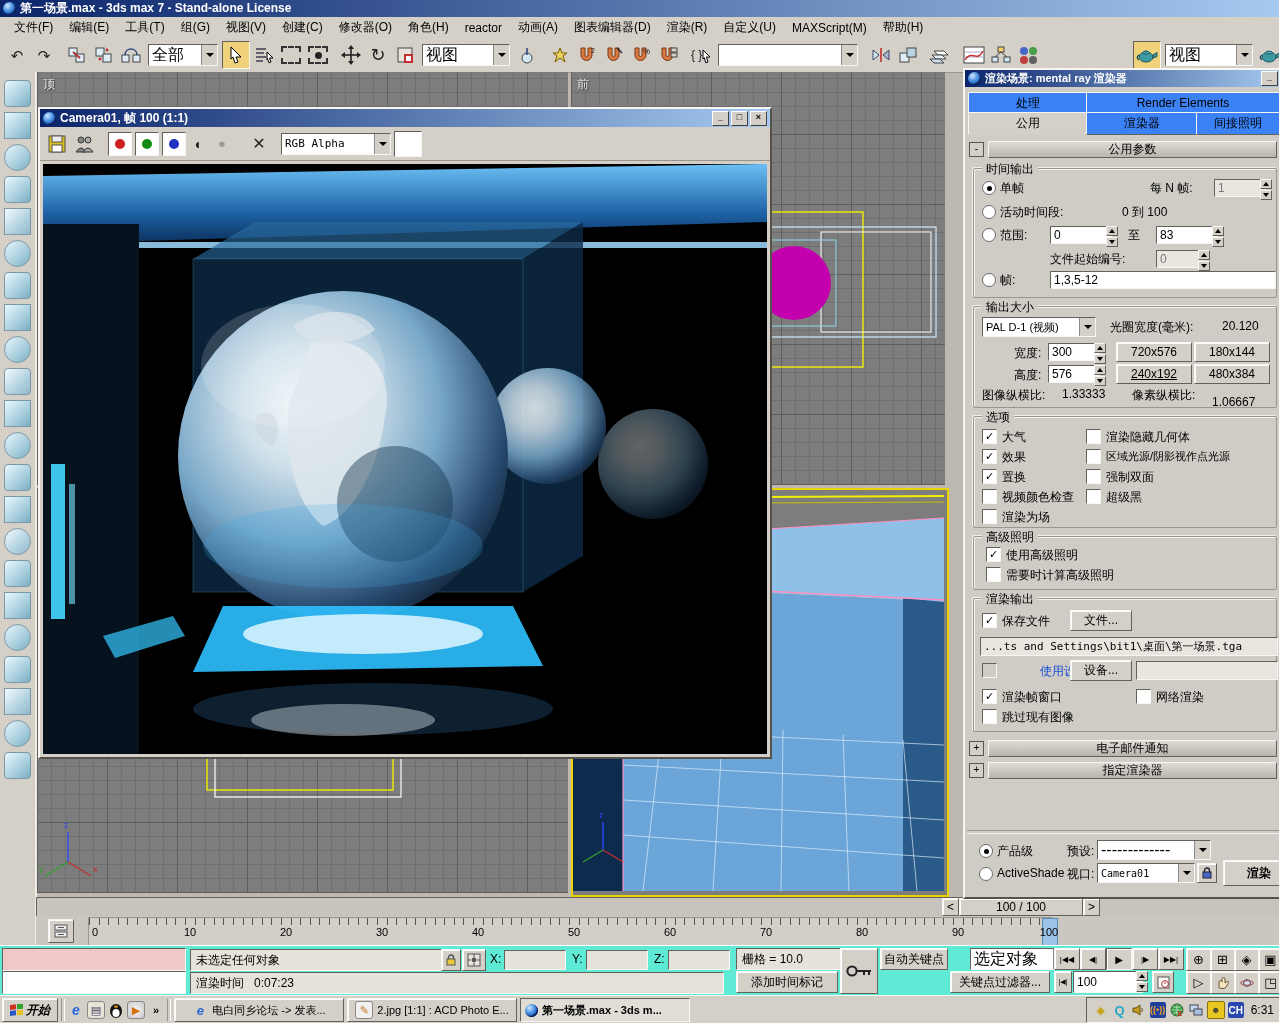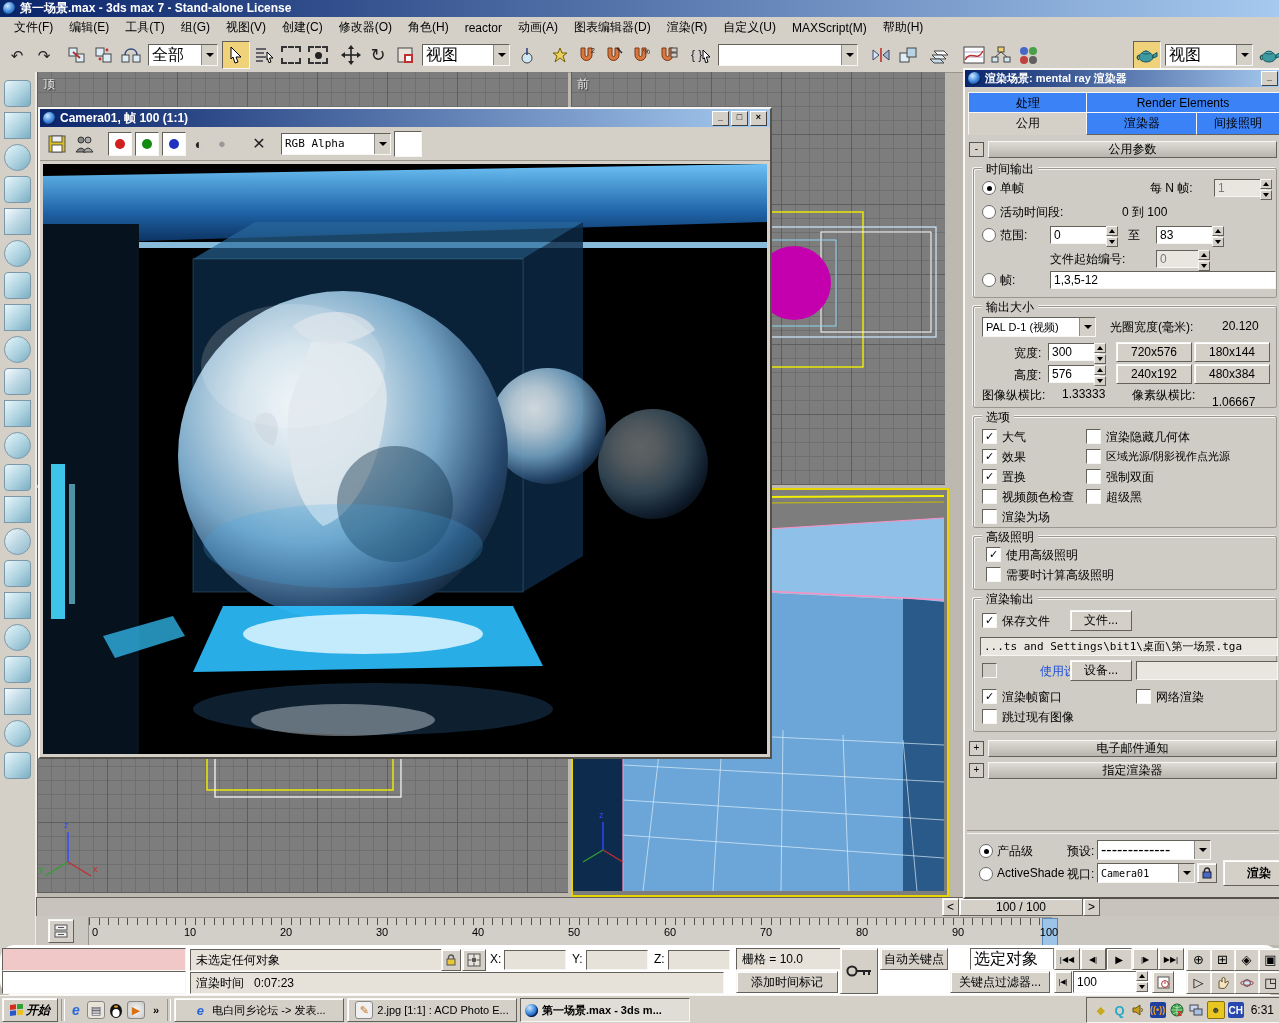--- a/index.html
+++ b/index.html
@@ -94,21 +94,21 @@
   .dotc{width:10px;height:10px;border-radius:50%;}
   #rcanvas{position:absolute;left:3px;top:55px;right:3px;bottom:3px;background:#000;}
   
   #tslider{left:36px;top:897px;width:1243px;height:18px;background:#c8c4bd;border:1px solid;
     border-color:#64605a #f7f6f2 #f7f6f2 #64605a;display:flex;align-items:center;z-index:2;}
   #trackbar{left:36px;top:916px;width:1243px;height:29px;background:#cac7c0;z-index:2;}
   .ruler{position:absolute;left:52px;top:1px;width:962px;height:27px;background:#d2cfc8;
     border:1px solid #9a968e;
     background-image:repeating-linear-gradient(90deg,#55524c 0 1px,transparent 1px 9.6px);background-size:100% 7px;background-repeat:no-repeat;}
   .tick{position:absolute;top:8px;width:40px;margin-left:-20px;text-align:center;font-size:11px;}
-  #statusbar{left:0;top:945px;width:1279px;height:50px;background:#ffffff;border-top:1px solid #fff;z-index:2;border-radius:15px;}
+  #statusbar{left:0;top:945px;width:1279px;height:50px;background:#5eead4;border-top:1px solid #fff;z-index:2;}
   #taskbar{left:0;top:995px;width:1279px;height:28px;background:#d4d0c8;border-top:1px solid #f7f6f2;
     display:flex;align-items:center;padding:0 2px;gap:3px;z-index:50;}
   .task{height:22px;display:flex;align-items:center;gap:4px;padding:0 4px;width:160px;overflow:hidden;
     white-space:nowrap;font-size:11px;}
   .qico{width:16px;height:16px;flex:0 0 16px;border-radius:3px;display:flex;align-items:center;justify-content:center;
     font-weight:bold;font-size:11px;color:#fff;}
   .trayico{width:16px;height:16px;flex:0 0 16px;display:flex;align-items:center;justify-content:center;
     font-size:11px;font-weight:bold;border-radius:2px;}
   svg{display:block;}
   .navbtn{width:23px;height:21px;font-size:13px;}
@@ -791,21 +791,21 @@
           <span>576</span>
         </div>
       <span class="spin abs" style="left:120px;top:58px;">
           <i class="up">
             <b></b>
           </i>
           <i class="dn">
             <b></b>
           </i>
         </span>
-      <span class="pbtn abs" style="left:142px;top:57px;width:74px;height:18px;">
+      <span class="pbtn abs" style="left:142px;top:57px;width:74px;height:18px;text-decoration:underline;">
           <span>240x192</span>
         </span>
       <span class="pbtn abs" style="left:220px;top:57px;width:74px;height:18px;">
           <span>480x384</span>
         </span>
       <span class="abs lbl" style="left:8px;top:80px;">图像纵横比:</span>
       <span class="abs lbl" style="left:88px;top:80px;">1.33333</span>
       <span class="abs lbl" style="left:158px;top:80px;">像素纵横比:</span>
       <span class="abs lbl" style="left:238px;top:88px;">1.06667</span>
     </div>

